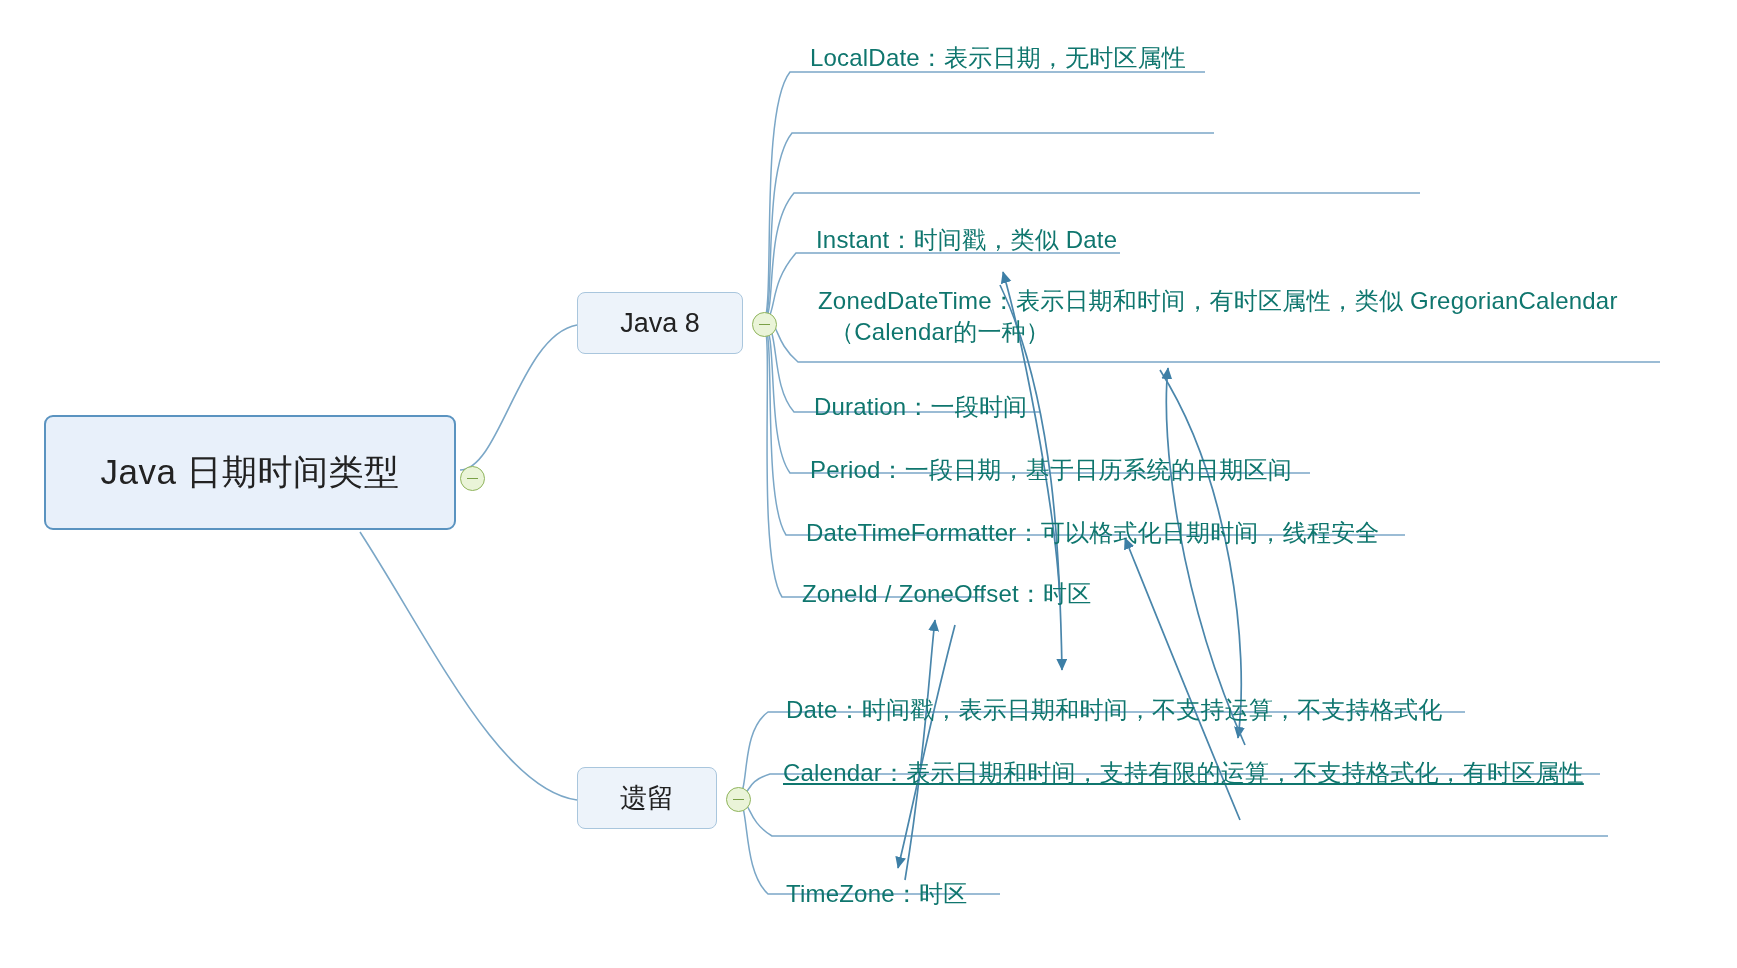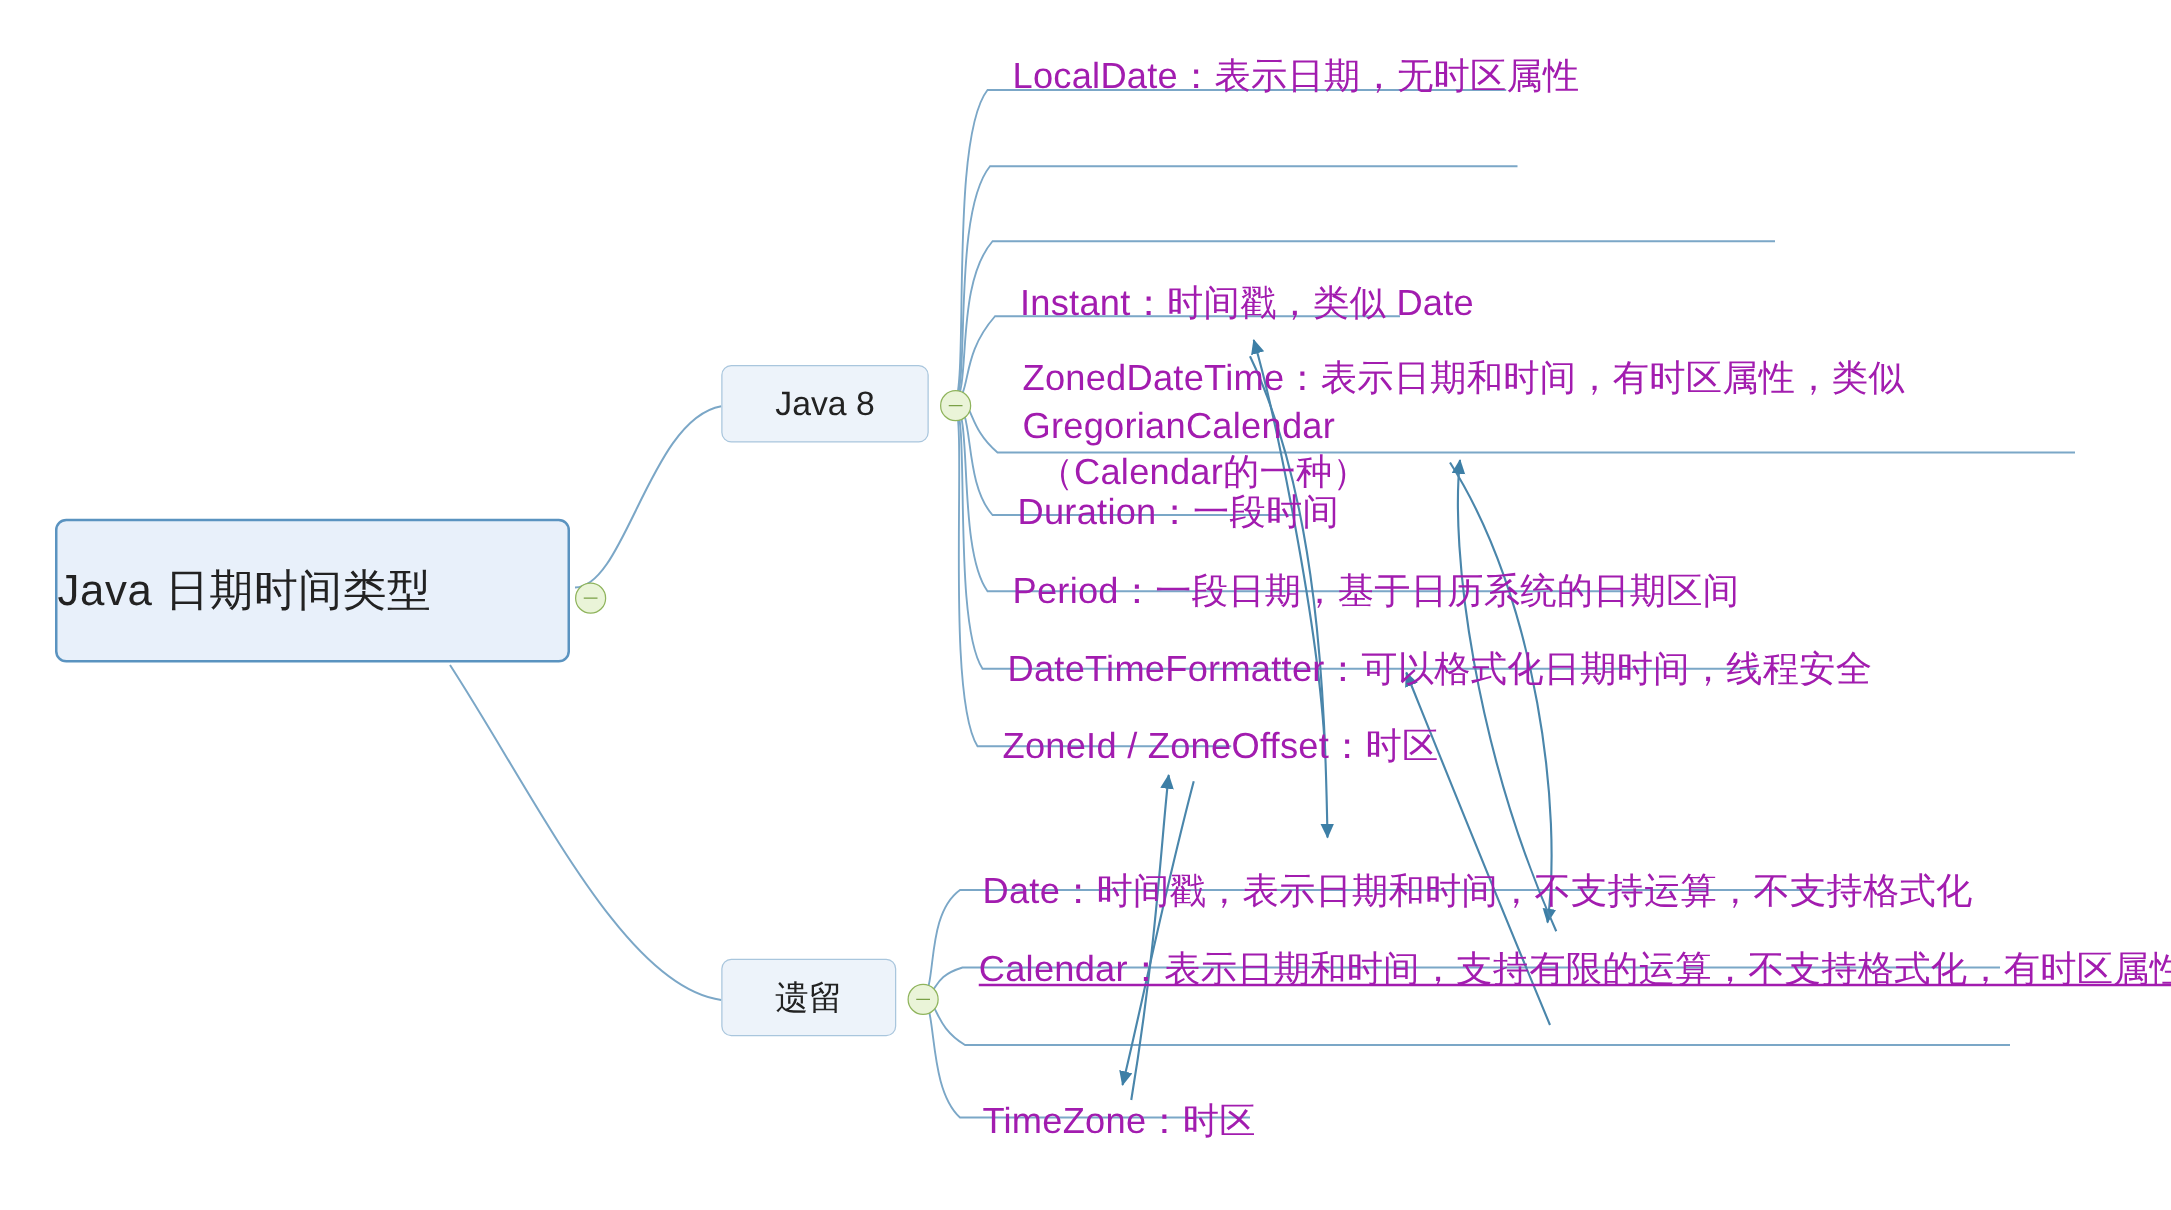--- a/index.html
+++ b/index.html
@@ -38,20 +38,21 @@
   .root-node {
     left: 44px;
     top: 415px;
     width: 412px;
     height: 115px;
     background: #e8f0fa;
     border: 2.5px solid #5a93c0;
     border-radius: 9px;
     display: flex;
     align-items: center;
+    justify-content: center;
     color: #222222;
     font-size: 35px;
     letter-spacing: 0.5px;
   }
 
   .branch-node {
     background: #edf3fa;
     border: 1.6px solid #a9c6dd;
     border-radius: 8px;
     display: flex;
@@ -69,22 +70,22 @@
   }
   .branch-legacy {
     left: 577px;
     top: 767px;
     width: 140px;
     height: 62px;
   }
 
   .leaf {
     position: absolute;
-    color: #a21caf;
-    font-size: 29px;
+    color: #0f766e;
+    font-size: 24px;
     line-height: 1.33;
     white-space: nowrap;
     letter-spacing: 0.2px;
   }
   .leaf.two-line {
     white-space: normal;
     line-height: 1.3;
   }
   .leaf .l2 { display: block; padding-left: 12px; }
 

